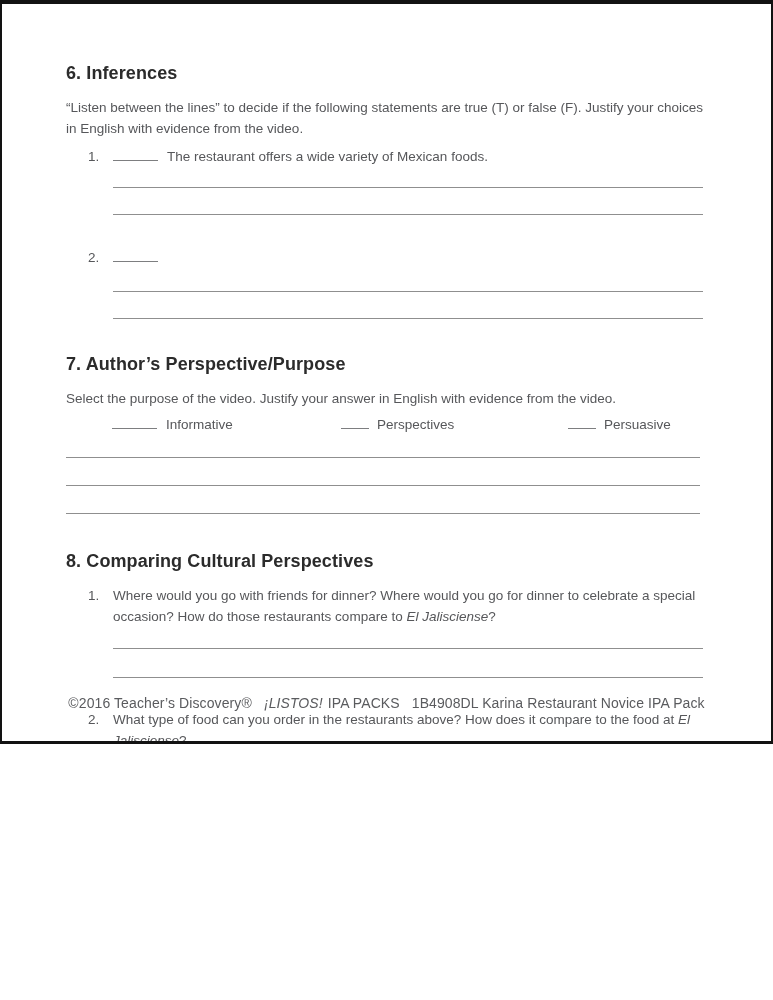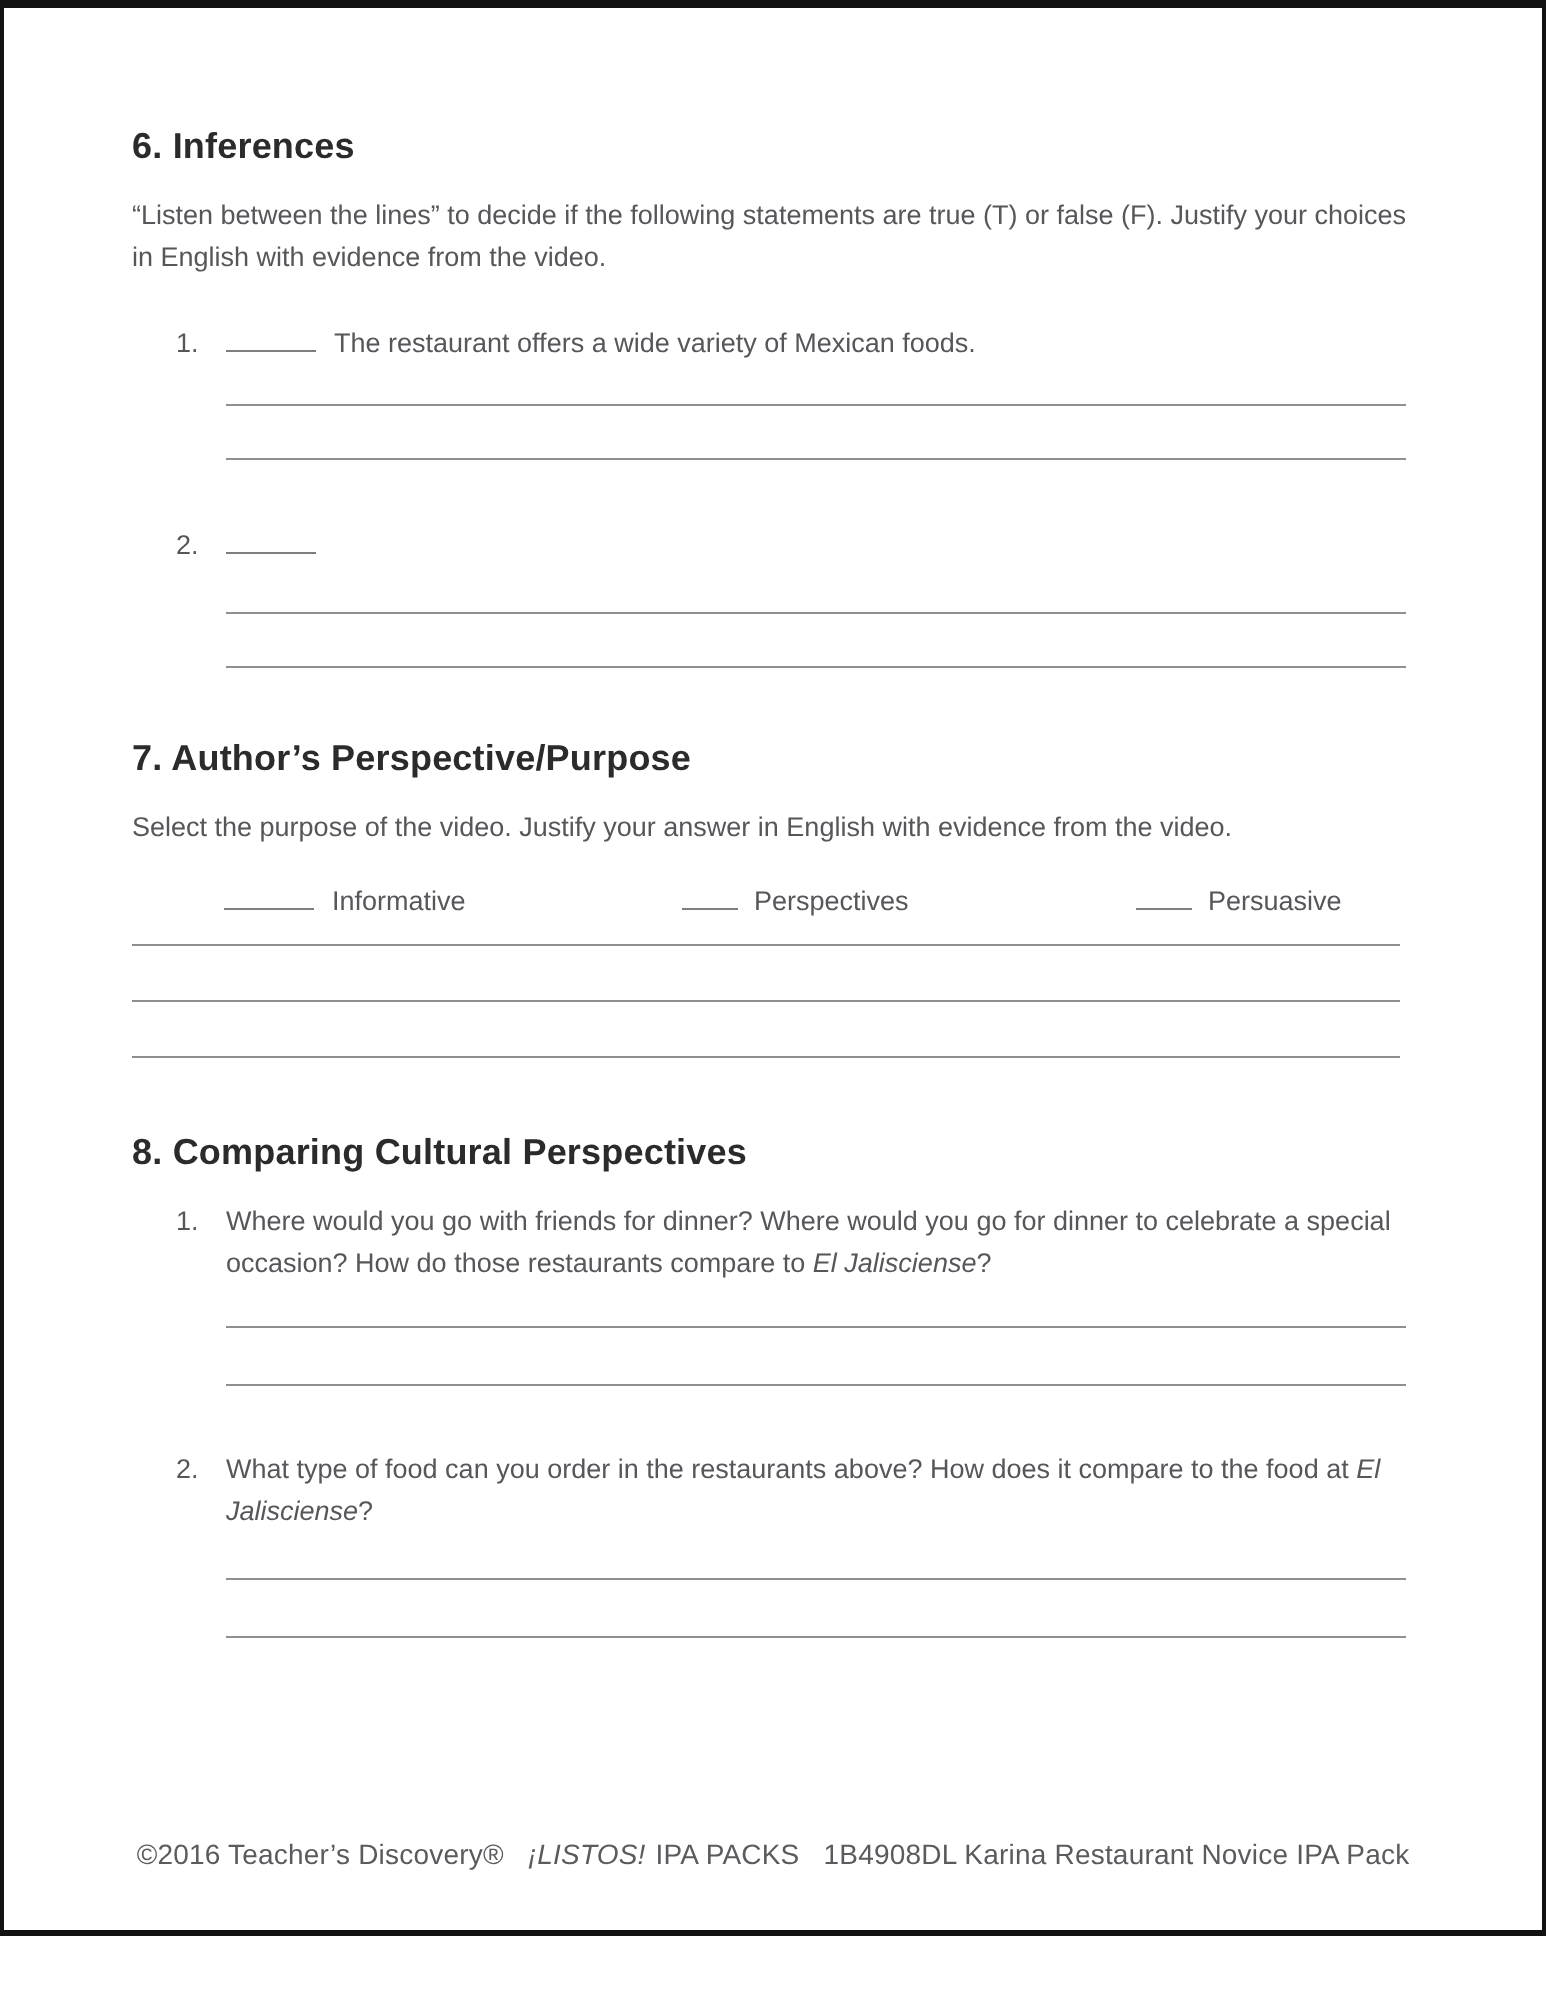--- a/index.html
+++ b/index.html
@@ -4,21 +4,21 @@
 <style>
   html, body {
     margin: 0;
     padding: 0;
     background: #ffffff;
     font-family: "Liberation Sans", "DejaVu Sans", sans-serif;
   }
   .page {
     position: relative;
     width: 773px;
-    height: 968px;
+    height: 744px;
     box-sizing: border-box;
     background: #ffffff;
     border-top: 4px solid #121212;
     border-left: 2px solid #121212;
     border-right: 2px solid #121212;
     border-bottom: 3px solid #121212;
     overflow: hidden;
   }
   .content {
     padding: 58px 64px 0 64px;
@@ -30,21 +30,21 @@
     font-weight: 700;
     color: #2b2b2b;
     letter-spacing: 0.1px;
   }
   .instructions {
     margin: 0 0 15px 0;
     font-size: 13.5px;
     line-height: 21px;
     color: #56575a;
   }
-  .mb17 { margin-bottom: 22px; }
+  .mb17 { margin-bottom: 7px; }
   .mt34 { margin-top: 34px; }
   .mt36 { margin-top: 36px; }
   .item {
     display: flex;
     margin-left: 22px;
     font-size: 13.5px;
     line-height: 21px;
     color: #56575a;
   }
   .item .num {
@@ -83,21 +83,21 @@
   .mt32 { margin-top: 32px; }
   .mt31 { margin-top: 31px; }
   .mt11 { margin-top: 11px; }
   .options {
     position: relative;
     height: 17px;
     margin-top: 6px;
     font-size: 13.5px;
     color: #56575a;
   }
-  .option { position: absolute; top: 12px; white-space: nowrap; text-align: right; }
+  .option { position: absolute; top: 1px; white-space: nowrap; text-align: right; }
   .option-1 { left: 46px; }
   .option-2 { left: 275px; }
   .option-3 { left: 502px; }
   .it { font-style: italic; }
   .footer {
     position: absolute;
     left: 0;
     right: 0;
     bottom: 30px;
     text-align: center;

